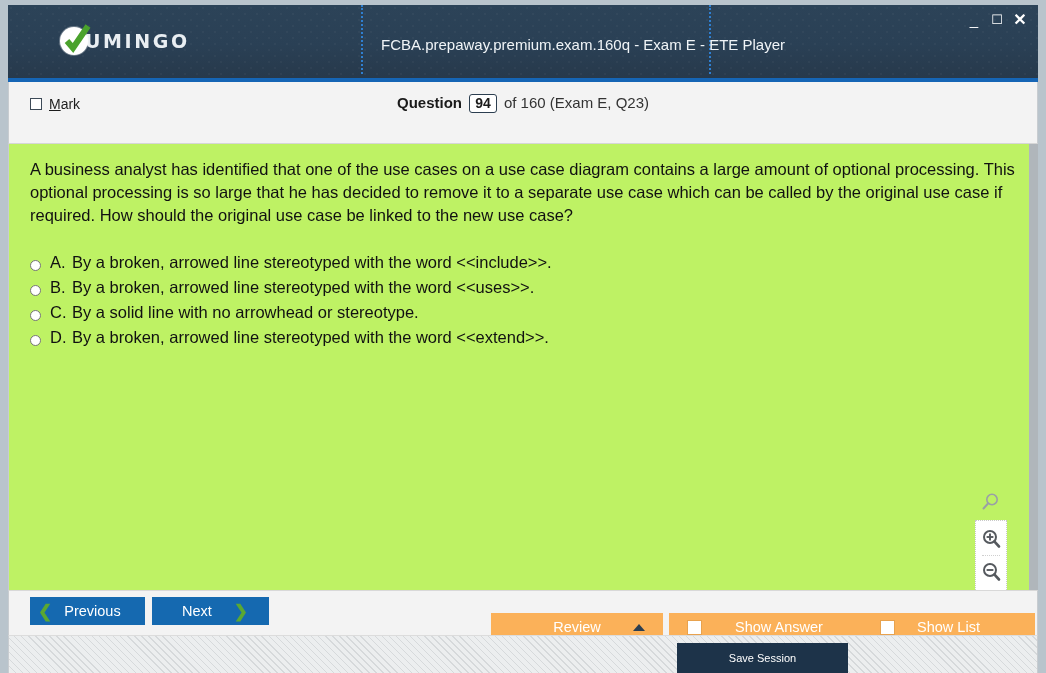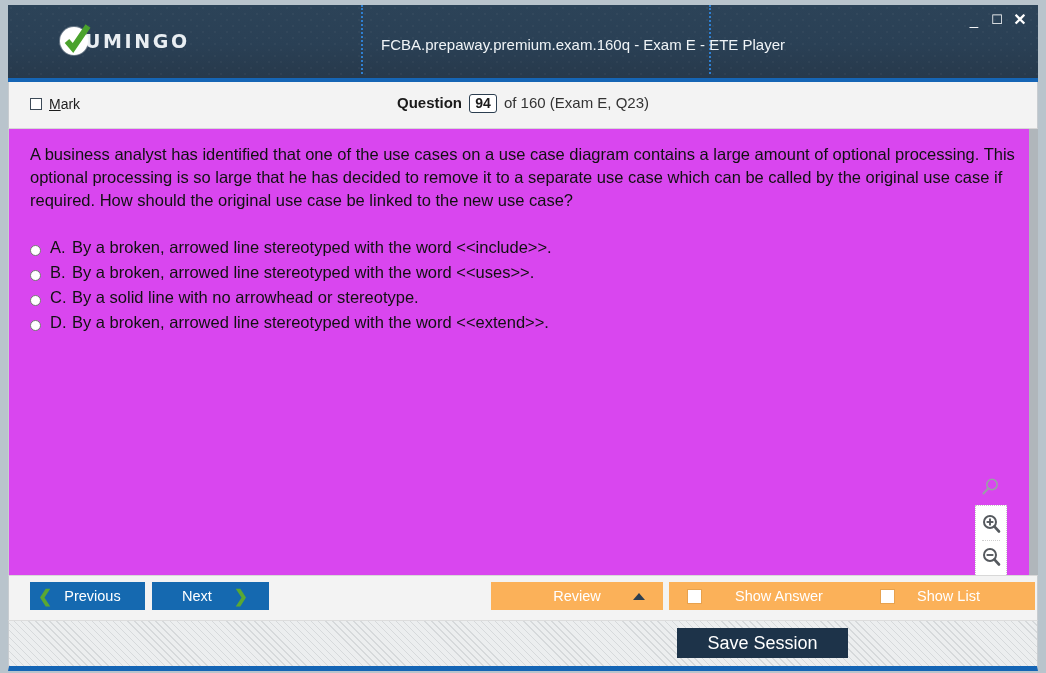--- a/index.html
+++ b/index.html
@@ -26,33 +26,33 @@
   .tdiv{position:absolute;top:0;bottom:4px;width:0;border-left:2px dotted #2f7fd0;}
   .tdiv.a{left:353px;} .tdiv.b{left:701px;}
   .win-title{position:absolute;left:373px;top:31px;color:#f0f4f7;font-size:15px;}
   .wbtns{position:absolute;right:8px;top:4px;display:flex;gap:3px;align-items:center;}
   .wbtn{width:20px;height:18px;color:#fff;display:flex;align-items:center;justify-content:center;
         font-size:13px;line-height:1;cursor:default;}
   .wbtn.min{align-items:flex-end;padding-bottom:3px;font-size:15px;}
   .wbtn.close{font-size:16px;font-weight:700;}
 
   
-  .qheader{position:relative;height:47px;background:#f3f3f3;border-bottom:1px solid #d6d6d6;
+  .qheader{position:relative;height:62px;background:#f3f3f3;border-bottom:1px solid #d6d6d6;
            border-left:1px solid #c8ccd0;border-right:1px solid #c8ccd0;box-sizing:border-box;}
   .mark{position:absolute;left:21px;top:14px;display:flex;align-items:center;gap:7px;}
   .mark .box{width:12px;height:12px;border:1px solid #3d4a57;background:#fff;box-sizing:border-box;}
   .mark .lbl{font-size:14px;color:#1c1c1c;}
   .mark .lbl u{text-decoration:underline;}
   .qcenter{position:absolute;left:0;right:0;top:12px;text-align:center;font-size:15px;color:#333;}
   .qcenter .bold{font-weight:bold;color:#1a1a1a;}
   .qnum{display:inline-block;border:1px solid #2c3e50;border-radius:3px;padding:0px 5px 1px;
         background:#fff;font-weight:bold;color:#1a1a1a;margin:0 3px;font-size:14px;}
 
   
-  .content{position:relative;height:446px;background:#d946ef;box-sizing:border-box;
+  .content{position:relative;height:446px;background:#bef264;box-sizing:border-box;
            border-left:1px solid #c8ccd0;border-right:9px solid #b0b6bb;overflow:hidden;}
   .qtext{position:absolute;left:21px;top:14px;width:990px;font-size:16.5px;line-height:23px;color:#111;}
   .options{position:absolute;left:21px;top:109px;}
   .opt{display:flex;align-items:flex-start;margin-bottom:6px;}
   .radio{width:11px;height:11px;border:1px solid #767676;border-radius:50%;background:#fff;
          box-sizing:border-box;margin-top:7px;margin-right:9px;flex:0 0 auto;}
   .olet{font-size:16.5px;color:#111;width:22px;flex:0 0 auto;}
   .otxt{font-size:16.5px;color:#111;}
 
   .zoomtools{position:absolute;right:22px;top:348px;width:32px;}
@@ -65,38 +65,38 @@
   .btnbar{position:relative;height:45px;background:#f3f3f3;box-sizing:border-box;
           border-left:1px solid #c8ccd0;border-right:1px solid #c8ccd0;border-top:1px solid #d8d8d8;}
   .navbtn{position:absolute;top:6px;height:28px;background:#1569b0;color:#fff;border:0;
           display:flex;align-items:center;font-size:14.5px;cursor:pointer;font-family:inherit;}
   .navbtn.prev{left:21px;width:115px;padding-left:8px;}
   .navbtn.next{left:143px;width:117px;padding-left:30px;}
   .chev{color:#5aa832;font-size:17px;line-height:1;font-weight:600;}
   .navbtn.prev .chev{margin-right:12px;}
   .navbtn.next .chev{margin-left:22px;}
 
-  .obtn{position:absolute;top:6px;height:28px;background:#fbb159;color:#fff;border:0;
+  .obtn{position:absolute;top:22px;height:28px;background:#fbb159;color:#fff;border:0;
         display:flex;align-items:center;justify-content:center;font-size:14.5px;cursor:pointer;
         font-family:inherit;}
   .obtn.review{left:482px;width:172px;}
   .obtn.answer{left:660px;width:220px;}
   .obtn.list{left:853px;width:173px;}
   .tri{position:absolute;right:18px;width:0;height:0;border-left:6px solid transparent;
        border-right:6px solid transparent;border-bottom:7px solid #2c3e50;}
   .chk{position:absolute;left:18px;width:13px;height:13px;background:#fff;border:1px solid #e8a24e;}
 
   
   .footer{position:relative;height:51px;box-sizing:border-box;
           background-color:#eceeef;
           background-image:repeating-linear-gradient(45deg,#d6d9db 0 1px,transparent 1px 5px);
           border-left:1px solid #c8ccd0;border-right:1px solid #c8ccd0;
           border-top:1px solid #dcdcdc;border-bottom:5px solid #1565b5;}
   .dbtn{position:absolute;top:7px;height:30px;background:#1d3349;color:#fff;border:0;
-        display:flex;align-items:center;justify-content:center;font-size:18px;cursor:pointer;
+        display:flex;align-items:center;justify-content:center;font-size:11px;cursor:pointer;
         font-family:inherit;}
   .dbtn.save{left:668px;width:171px;}
   .dbtn.end{left:853px;width:173px;}
 </style>
 </head>
 <body>
 
 <div class="window">
 
   <div class="titlebar">

